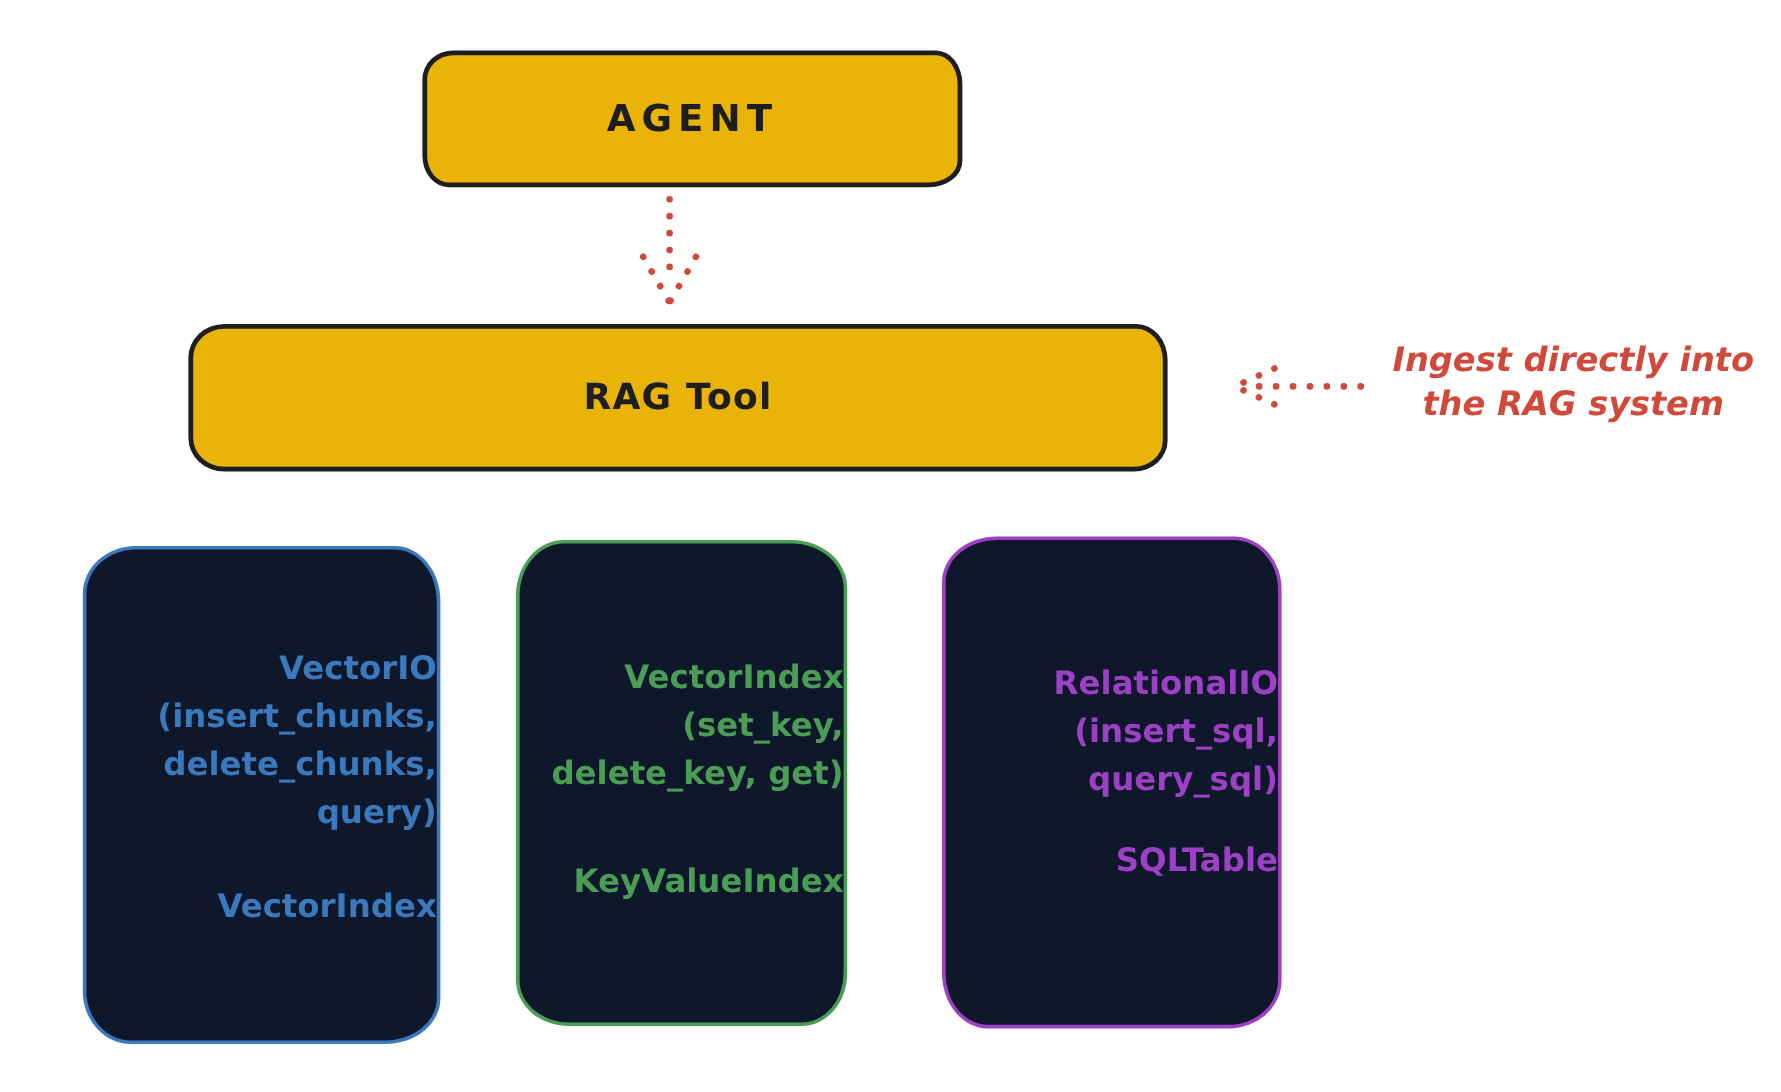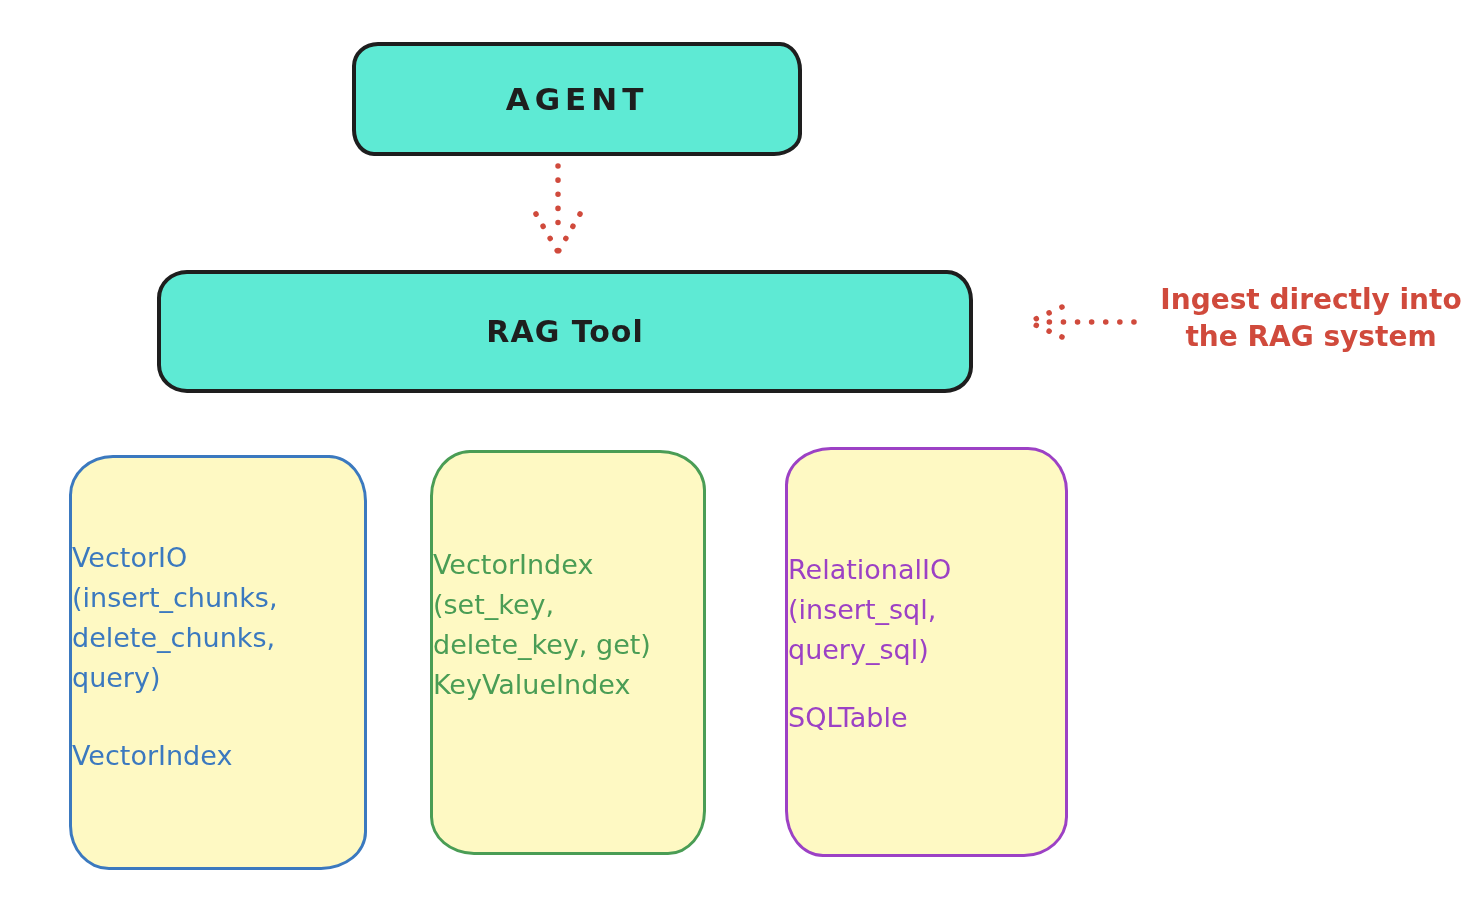--- a/index.html
+++ b/index.html
@@ -10,80 +10,81 @@
   }
   .canvas {
     position: relative;
     width: 1484px;
     height: 910px;
     background: var(--background, #fff);
     overflow: hidden;
   }
   .node {
     position: absolute;
-    background: #5eead4;
+    background: #eab308;
     box-sizing: border-box;
     display: flex;
     align-items: center;
     justify-content: center;
     color: var(--ink);
   }
   .agent-box {
     left: 352px; top: 42px; width: 450px; height: 114px;
     border: 4px solid var(--ink);
     border-radius: 26px 22px 28px 22px / 24px 28px 22px 26px;
     font-size: 31px; font-weight: 700; letter-spacing: 5px;
   }
   .rag-box {
     left: 157px; top: 270px; width: 816px; height: 123px;
     border: 4px solid var(--ink);
     border-radius: 30px 26px 28px 30px / 28px 30px 26px 28px;
     font-size: 30px; font-weight: 600; letter-spacing: 1px;
   }
   .store-box {
     position: absolute;
-    background: #fef9c3;
+    background: #0f172a;
     box-sizing: border-box;
     border: 3.5px solid;
-    text-align: left;
+    text-align: right;
     font-size: 27px;
-    font-weight: 400;
+    font-weight: 700;
     line-height: 40px;
   }
   .store-body, .store-index { white-space: pre-line; }
   .blue-box {
     left: 69px; top: 455px; width: 298px; height: 415px;
     border-color: var(--blue); color: var(--blue);
     border-radius: 44px 38px 46px 40px / 40px 46px 38px 44px;
   }
   .blue-box .store-body { margin-top: 80px; }
   .blue-box .store-index { margin-top: 38px; }
   .green-box {
     left: 430px; top: 450px; width: 276px; height: 405px;
     border-color: var(--green); color: var(--green);
     border-radius: 40px 46px 38px 44px / 46px 40px 44px 38px;
   }
   .green-box .store-body { margin-top: 92px; }
-  .green-box .store-index { }
+  .green-box .store-index { margin-top: 50px; }
   .purple-box {
     left: 785px; top: 447px; width: 283px; height: 410px;
     border-color: var(--purple); color: var(--purple);
     border-radius: 46px 40px 44px 38px / 38px 44px 40px 46px;
   }
   .purple-box .store-body { margin-top: 100px; }
   .purple-box .store-index { margin-top: 28px; }
   .annotation {
     position: absolute;
     left: 1138px; top: 281px; width: 346px;
     text-align: center;
     color: var(--red);
     font-size: 28px;
     font-weight: 700;
     line-height: 37px;
     white-space: pre-line;
+    font-style: italic;
   }
   .arrow { position: absolute; }
   .arrow path, .arrow line {
     stroke: var(--red);
     stroke-width: 5.5;
     stroke-linecap: round;
     fill: none;
     stroke-dasharray: 0.1 14;
   }
 </style>

